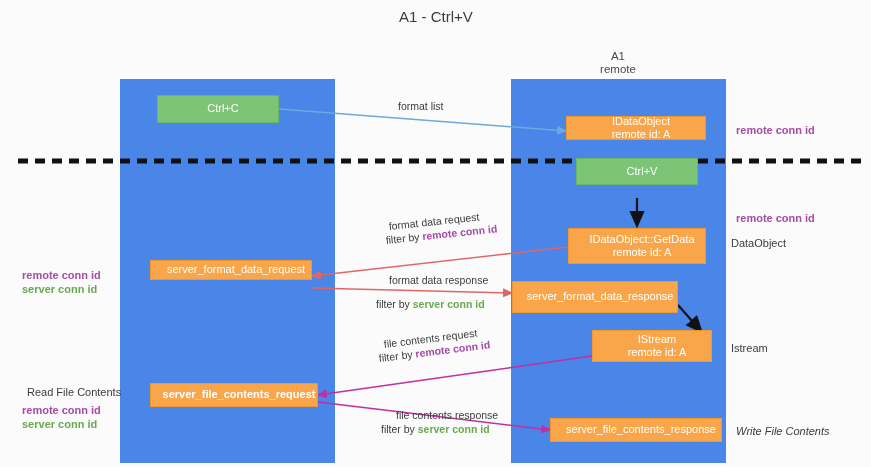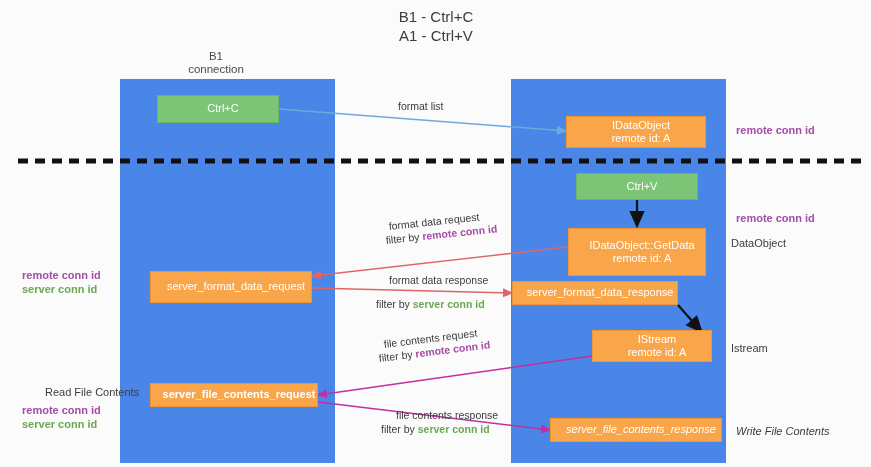--- a/index.html
+++ b/index.html
@@ -21,27 +21,26 @@
   .elabel{position:absolute;font-size:10.5px;color:#3c3c3c;white-space:nowrap;line-height:14px;}
   .elabel b.purple,.elabel b.greenT{font-weight:bold;}
   svg.ov{position:absolute;left:0;top:0;width:871px;height:467px;overflow:visible;}
 </style>
 </head>
 <body>
 
 <div id="stage">
 
   <div class="abs ttl" style="left:336px;top:7px;width:200px;">
-    <div>B1 - Ctrl+C</div>
     <div>A1 - Ctrl+V</div>
   </div>
 
-  <div class="abs colhdr" style="left:166px;top:50px;width:100px;">
-    <div>B1</div>
-    <div>connection</div>
+  <div class="abs colhdr" style="left:568px;top:50px;width:100px;">
+    <div>A1</div>
+    <div>remote</div>
   </div>
 
   <div class="abs lane" style="left:120px;top:79px;width:215px;height:384px;"></div>
   <div class="abs lane" style="left:511px;top:79px;width:215px;height:384px;"></div>
 
   <svg class="ov">
     <defs>
       <marker id="ah-blue" markerWidth="7" markerHeight="7" refX="6" refY="3" orient="auto">
         <path d="M0,0 L7,3 L0,6 z" fill="#6fa8dc"></path>
       </marker>
@@ -70,52 +69,52 @@
 
     <line x1="318" y1="402" x2="550" y2="430" stroke="#c030a0" stroke-width="1.5" marker-end="url(#ah-mag)"></line>
 
     <line x1="18" y1="161" x2="866" y2="161" stroke="#111111" stroke-width="5" stroke-dasharray="10,7"></line>
   </svg>
 
   <div class="box green" style="left:157px;top:95px;width:122px;height:28px;">
     <span>Ctrl+C</span>
   </div>
 
-  <div class="box orange" style="left:566px;top:116px;width:140px;height:32px;">
+  <div class="box orange" style="left:566px;top:116px;width:140px;height:24px;">
     <span>IDataObject</span>
     <span>remote id: A</span>
   </div>
 
-  <div class="box green" style="left:576px;top:173px;width:122px;height:27px;">
+  <div class="box green" style="left:576px;top:158px;width:122px;height:27px;">
     <span>Ctrl+V</span>
   </div>
 
-  <div class="box orange" style="left:568px;top:228px;width:138px;height:48px;">
+  <div class="box orange" style="left:568px;top:228px;width:138px;height:36px;">
     <span>IDataObject::GetData</span>
     <span>remote id: A</span>
   </div>
 
-  <div class="box orange" style="left:150px;top:271px;width:162px;height:32px;">
+  <div class="box orange" style="left:150px;top:260px;width:162px;height:20px;">
     <span>server_format_data_request</span>
   </div>
 
-  <div class="box orange" style="left:512px;top:281px;width:166px;height:24px;">
+  <div class="box orange" style="left:512px;top:281px;width:166px;height:32px;">
     <span>server_format_data_response</span>
   </div>
 
   <div class="box orange" style="left:592px;top:330px;width:120px;height:32px;">
     <span>IStream</span>
     <span>remote id: A</span>
   </div>
 
   <div class="box orange" style="left:150px;top:383px;width:168px;height:24px;font-weight:bold;">
     <span>server_file_contents_request</span>
   </div>
 
-  <div class="box orange" style="left:550px;top:418px;width:172px;height:24px;font-style:italic;">
+  <div class="box orange" style="left:550px;top:418px;width:172px;height:24px;">
     <span>server_file_contents_response</span>
   </div>
 
   <div class="elabel" style="left:398px;top:99px;">format list</div>
 
   <div class="elabel" style="left:388px;top:219px;transform:rotate(-6deg);transform-origin:left top;">format data request</div>
   <div class="elabel" style="left:385px;top:233px;transform:rotate(-6deg);transform-origin:left top;"><span>filter by </span><b class="purple">remote conn id</b></div>
 
   <div class="elabel" style="left:389px;top:273px;">format data response</div>
   <div class="elabel" style="left:376px;top:297px;"><span>filter by </span><b class="greenT">server conn id</b></div>
@@ -128,17 +127,17 @@
 
   <div class="abs side purple" style="left:736px;top:123px;">remote conn id</div>
   <div class="abs side purple" style="left:736px;top:211px;">remote conn id</div>
   <div class="abs side dark" style="left:731px;top:236px;">DataObject</div>
   <div class="abs side dark" style="left:731px;top:341px;">Istream</div>
   <div class="abs side dark" style="left:736px;top:424px;font-style:italic;">Write File Contents</div>
 
   <div class="abs side purple" style="left:22px;top:268px;">remote conn id</div>
   <div class="abs side greenT" style="left:22px;top:282px;">server conn id</div>
 
-  <div class="abs side dark" style="left:27px;top:385px;margin-left:18px;">Read File Contents</div>
+  <div class="abs side dark" style="left:27px;top:385px;">Read File Contents</div>
   <div class="abs side purple" style="left:22px;top:403px;">remote conn id</div>
   <div class="abs side greenT" style="left:22px;top:417px;">server conn id</div>
 
 </div>
 
 </body></html>

